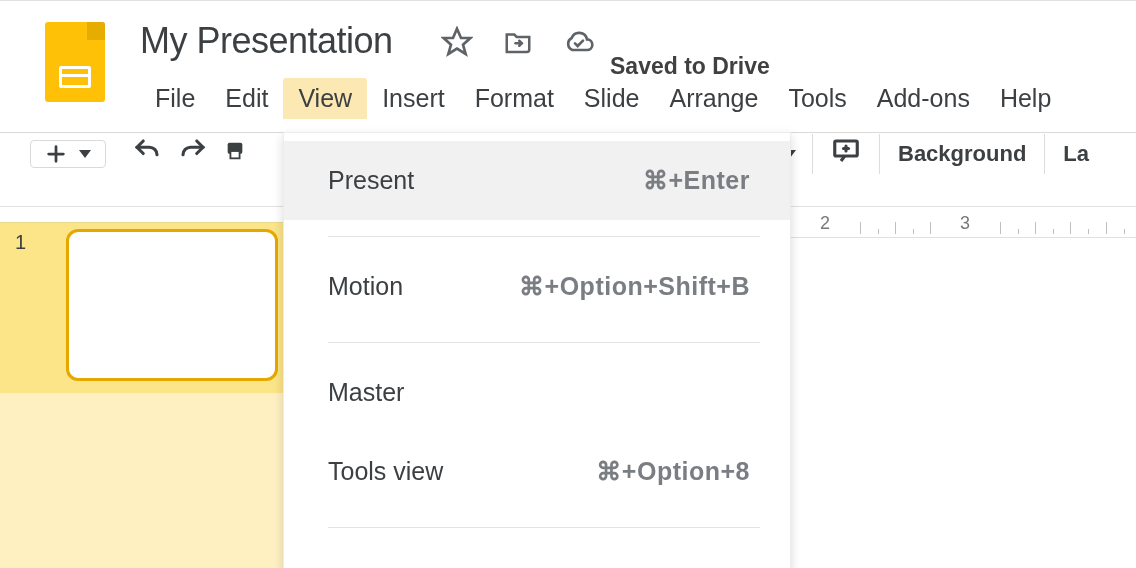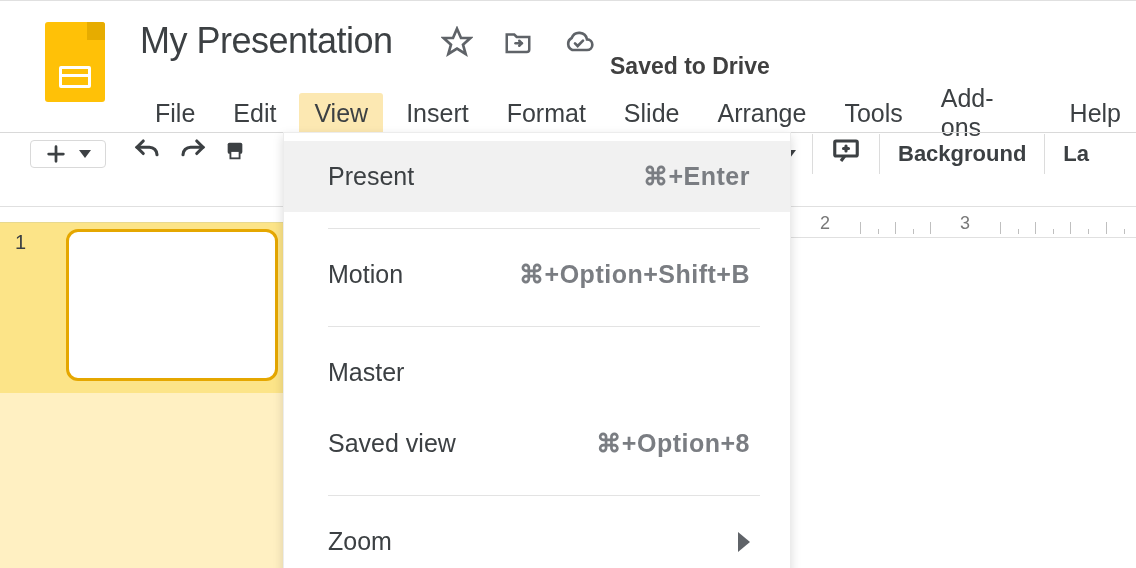--- a/index.html
+++ b/index.html
@@ -10,21 +10,21 @@
     .logo { position:absolute; left:45px; top:4px; width:62px; height:82px; }
     .logo-page { width:60px; height:80px; background:#ffc107; border-radius:3px; position:relative; }
     .logo-page::after { content:""; position:absolute; right:0; top:0; width:18px; height:18px; background:#e6ac00; border-top-right-radius:3px; }
     .logo-inner { position:absolute; left:14px; top:44px; width:32px; height:22px; border:3px solid #fff; border-radius:2px; }
     .logo-inner::after { content:""; position:absolute; left:0; right:0; top:5px; height:3px; background:#fff; }
     .doc-title { position:absolute; left:140px; top:2px; font-size:36px; letter-spacing:-.5px; color:#3c4043; }
     .title-icons { position:absolute; top:8px; display:flex; align-items:center; gap:30px; }
     .title-icons svg { stroke:#5f6368; fill:none; }
     .save-status { position:absolute; left:610px; top:7px; font-size:23px; color:#404040; font-weight:600;margin-top:28px; }
     
-    .menubar { position:absolute; left:140px; top:78px; display:flex; align-items:center; gap:8px; font-size:25px; color:#3c4043; }
+    .menubar { position:absolute; left:140px; top:78px; display:flex; align-items:center; gap:0; font-size:25px; color:#3c4043; }
     .menubar .menu { padding:6px 15px; border-radius:3px 3px 0 0; cursor:default; }
     .menubar .menu.active { background:#fce8b2; }
     .hairline-menubar { position:absolute; top:132px; left:0; right:0; height:1px; background:#d9d9d9; }
     
     .toolbar { position:absolute; top:132px; left:0; right:0; height:44px; display:flex; align-items:center; color:#3c4043; font-size:22px; font-weight:600; }
     .toolbar .sep { width:1px; height:40px; background:#dcdcdc; margin:0 10px; }
     .tb-newslide { display:flex; align-items:center; gap:12px; border:1px solid #d9d9d9; border-radius:4px; padding:2px 14px; margin-left:30px; }
     .tb-icon { display:flex; align-items:center; justify-content:center; }
     .tb-btn { padding:0 8px; }
     .dropdown-dot { width:0; height:0; border-left:6px solid transparent; border-right:6px solid transparent; border-top:8px solid #3c4043; }
@@ -33,21 +33,21 @@
     .ruler .tick.small { top:22px; height:5px; }
     .ruler .num { position:absolute; top:6px; font-size:18px; color:#797979; }
     .hairline-toolbar { position:absolute; top:206px; left:0; width:290px; height:1px; background:#e0e0e0; }
     
     .sidebar { position:absolute; top:222px; left:0; width:290px; height:346px; background:#fff0c2; border-top:1px solid #e8d98f; }
     .thumb-area { position:absolute; left:0; top:0; width:290px; height:170px; background:#fce488; }
     .thumb-num { position:absolute; left:15px; top:8px; font-size:20px; color:#3c4043; }
     .thumb { position:absolute; left:66px; top:6px; width:212px; height:152px; background:#fff; border:3px solid #e5a700; border-radius:12px; }
     
     .dropdown { position:absolute; left:283px; top:132px; width:508px; background:#fff; box-shadow:0 4px 10px rgba(0,0,0,.15); border:1px solid #ececec; padding-top:8px; padding-bottom:12px; z-index:100; }
-    .dd-item { display:flex; justify-content:space-between; align-items:center; height:71px; padding:0 40px 0 44px; font-size:25px; color:#3c4043; cursor:default; }
+    .dd-item { display:flex; justify-content:space-between; align-items:center; height:79px; padding:0 40px 0 44px; font-size:25px; color:#3c4043; cursor:default; }
     .dd-item.highlight { background:#f1f1f1; }
     .dd-shortcut { color:#7a7d82; font-weight:600; letter-spacing:.5px; }
     .dd-sep { height:1px; background:#e3e3e3; margin:16px 30px 10px 44px; }
     .tri-right { width:0; height:0; border-top:10px solid transparent; border-bottom:10px solid transparent; border-left:12px solid #5f6368; }
   </style>
 </head>
 <body>
 
 <div class="hairline-top"></div>
 
@@ -174,21 +174,21 @@
   <div class="dd-item">
     <span>Motion</span>
     <span class="dd-shortcut">⌘+Option+Shift+B</span>
   </div>
   <div class="dd-sep"></div>
   <div class="dd-item">
     <span>Master</span>
     <span class="dd-shortcut"></span>
   </div>
   <div class="dd-item">
-    <span>Saved view</span>
+    <span>Tools view</span>
     <span class="dd-shortcut">⌘+Option+8</span>
   </div>
   <div class="dd-sep"></div>
   <div class="dd-item">
     <span>Zoom</span>
     <span class="tri-right"></span>
   </div>
 </div>
 
 </body></html>

